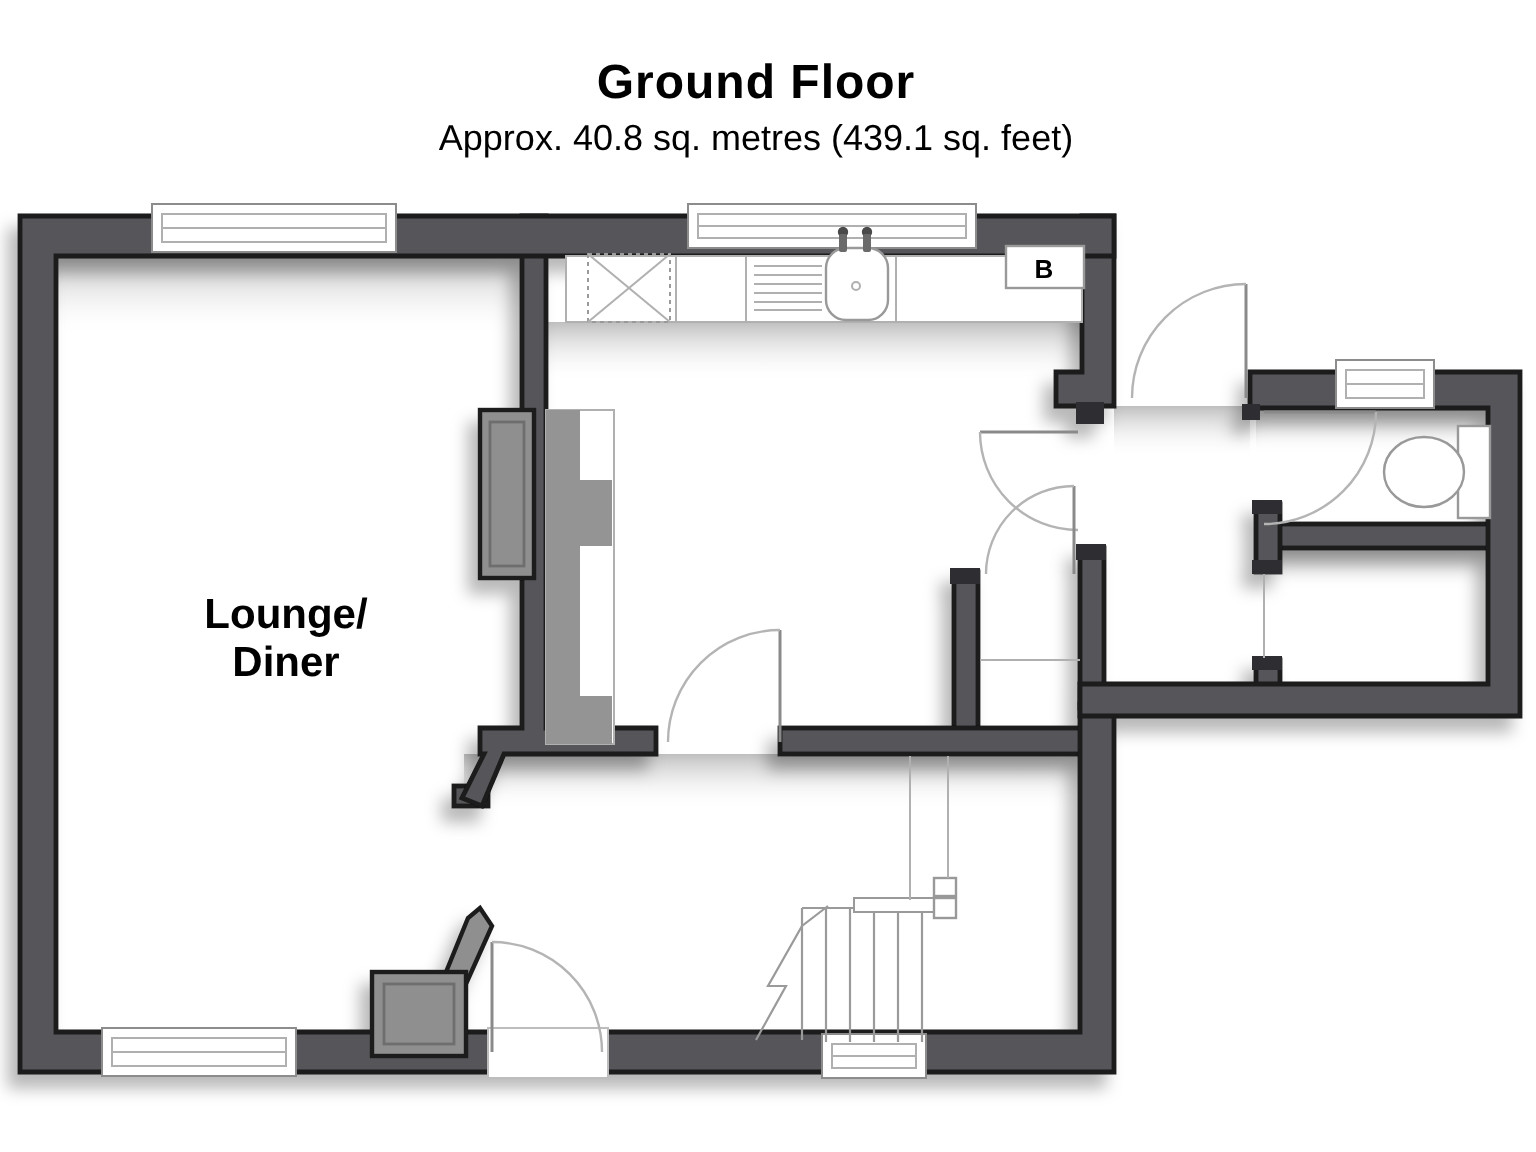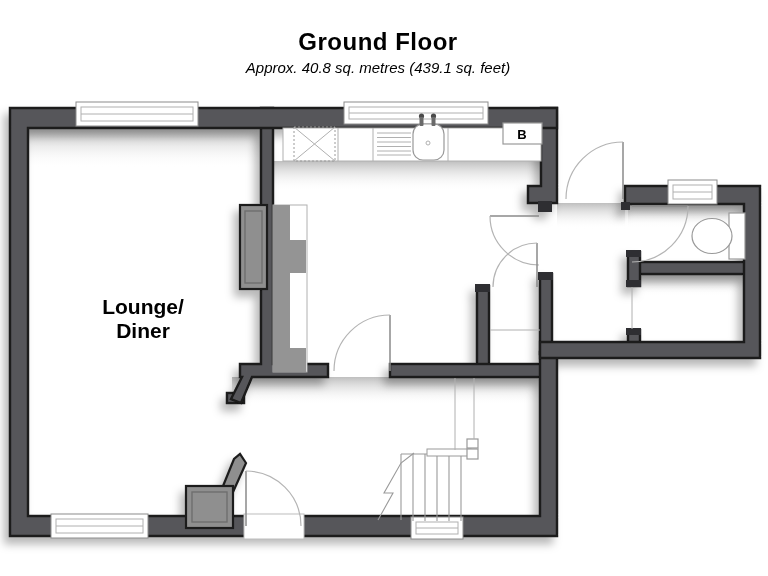--- a/index.html
+++ b/index.html
@@ -1,20 +1,20 @@
 <!DOCTYPE html>
 <html><head>
 <meta charset="utf-8">
 <style>
   html,body{margin:0;padding:0;background:#ffffff;}
   .stage{position:relative;width:768px;height:576px;background:#fff;overflow:hidden;
          font-family:"Liberation Sans", sans-serif;}
   .titleblock{position:absolute;top:28px;left:0;width:756px;text-align:center;z-index:5;pointer-events:none;}
   .titleblock h1{margin:0;font-size:24px;font-weight:bold;color:#000;letter-spacing:0.5px;}
-  .titleblock p{margin:3px 0 0 0;font-size:15px;color:#000;font-style:italic;}
+  .titleblock p{margin:3px 0 0 0;font-size:18px;color:#000;}
   svg{position:absolute;top:0;left:0;}
   .wall{fill:#57575a;stroke:#1a1a1a;stroke-width:2.4;stroke-linejoin:miter;}
   .cap{fill:#2e2e30;stroke:none;}
   .feature{fill:#8f8f8f;stroke:#1d1d1d;stroke-width:2.2;}
   .featureInner{fill:none;stroke:#6e6e6e;stroke-width:1.4;}
   .unit{fill:#949494;stroke:none;}
   .counter{fill:#ffffff;stroke:#b0b0b0;stroke-width:1;}
   .thin{stroke:#b0b0b0;stroke-width:1;fill:none;}
   .thin2{stroke:#9a9a9a;stroke-width:1.1;fill:none;}
   .winBox{fill:#ffffff;stroke:#8c8c8c;stroke-width:1;}

